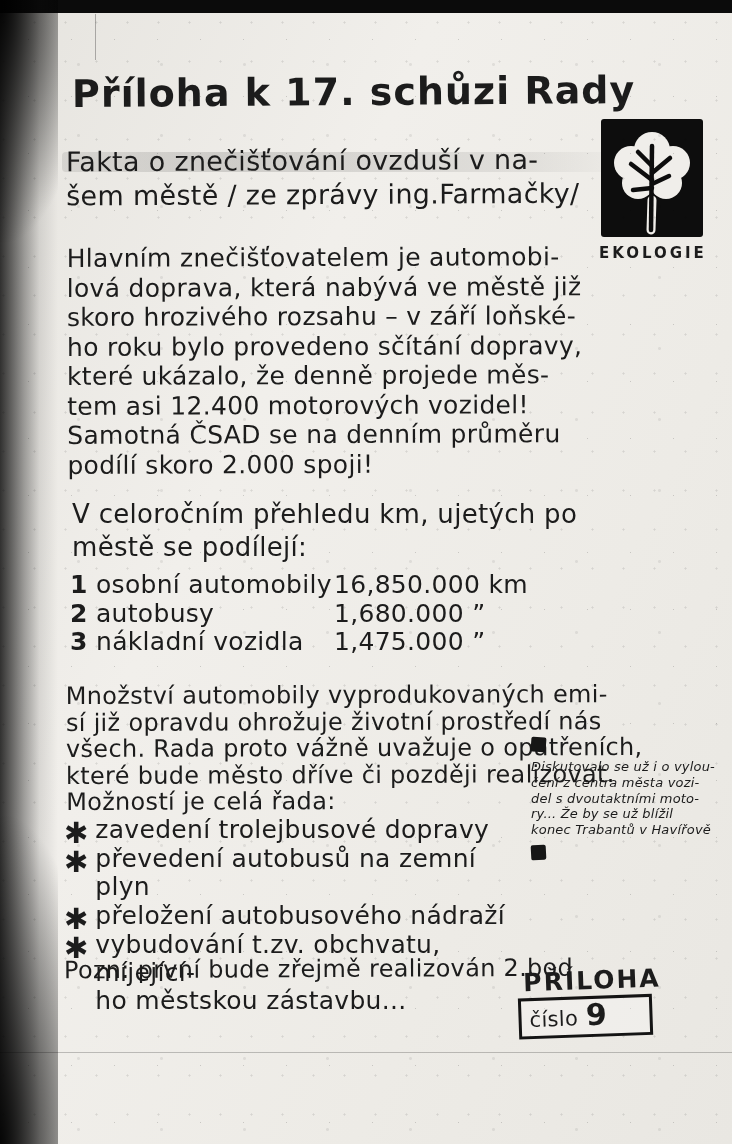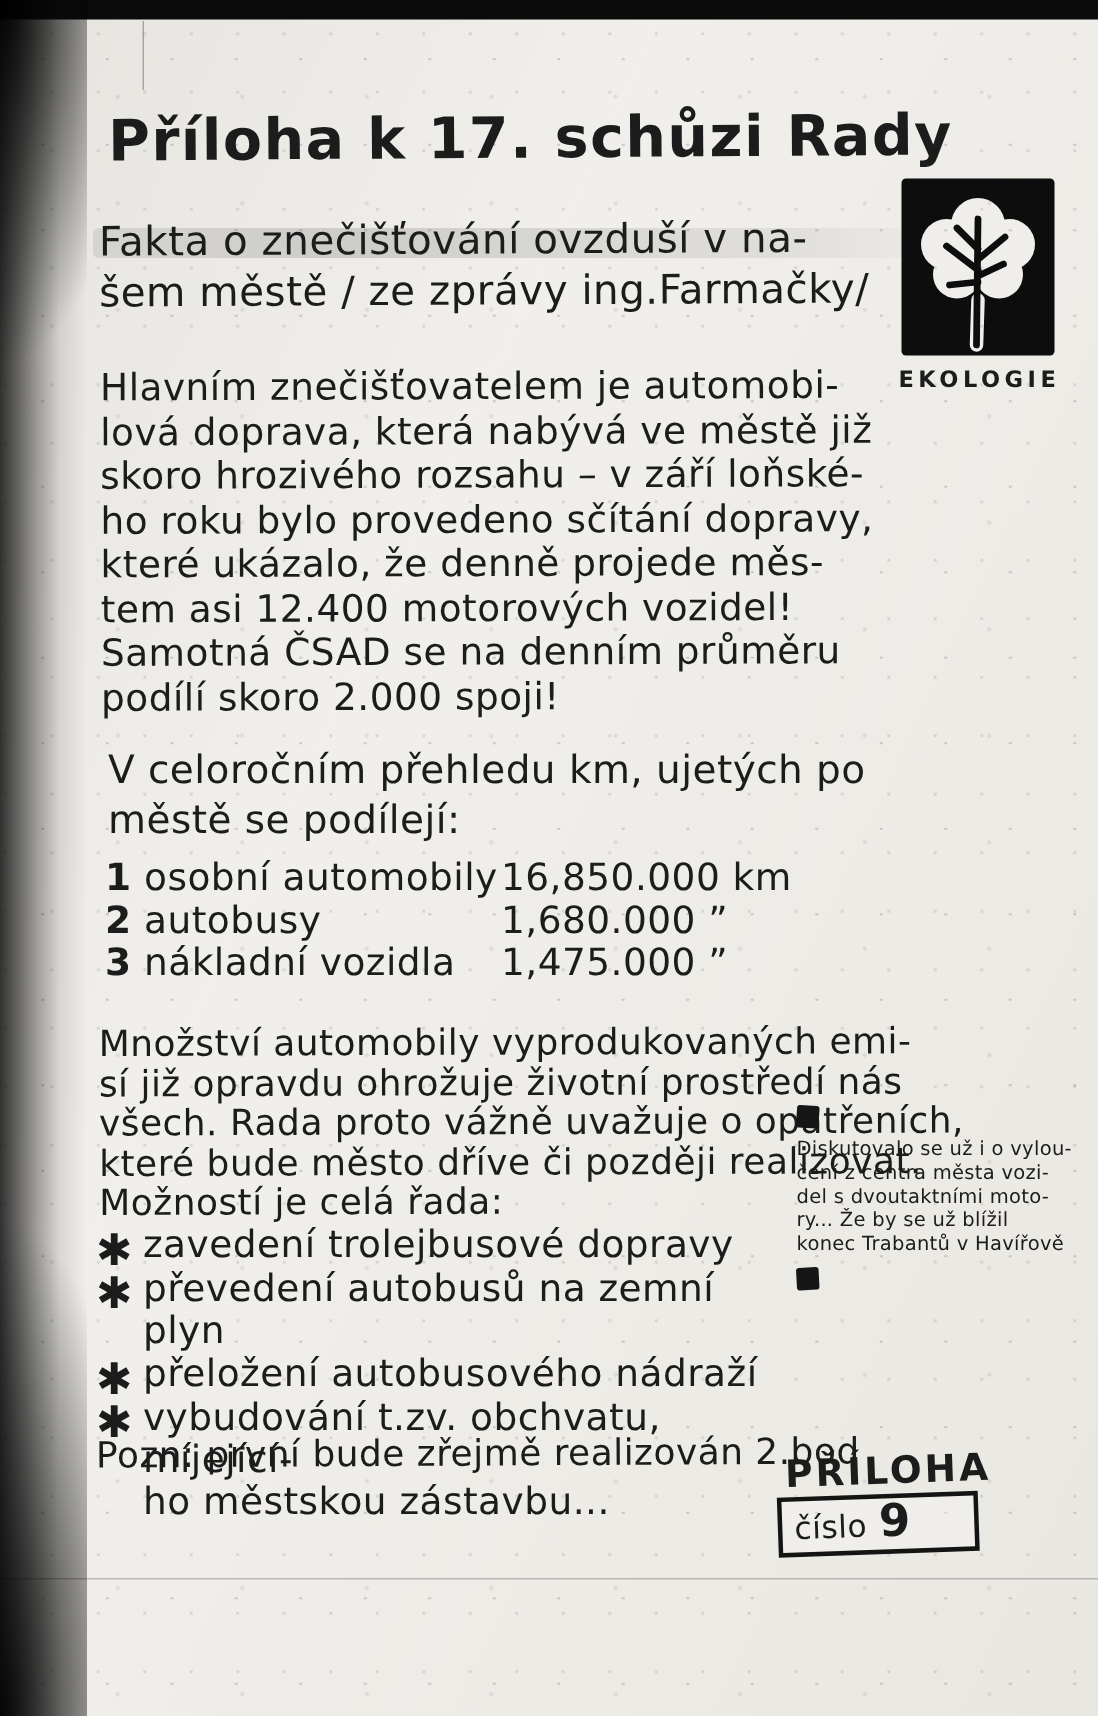--- a/index.html
+++ b/index.html
@@ -56,21 +56,21 @@
   .para2{position:absolute; left:66px; top:682px; font-size:24px; line-height:26.5px;
     transform:rotate(-.2deg);}
 
   .measures{position:absolute; left:64px; top:816px; width:470px;}
   .m-item{display:flex; align-items:flex-start; margin-bottom:1px;}
   .m-bullet{font-size:29px; line-height:28px; margin-right:7px; position:relative; top:3px; font-weight:700;}
   .m-text{font-size:25px; line-height:28px;}
 
   .pozn{position:absolute; left:64px; top:955px; font-size:24px; transform:rotate(-.3deg);}
 
-  .sidenote{position:absolute; left:531px; top:737px; width:198px; z-index:6;}
+  .sidenote{position:absolute; left:531px; top:737px; width:198px; z-index:6;font-style:italic;}
   .sq{width:15px; height:15px; background:#161616; border-radius:2px; transform:rotate(4deg);}
   .sq.b{margin-top:7px; transform:rotate(-3deg);}
   .sn-text{font-size:13px; line-height:15.8px; margin:7px 0 0 0; letter-spacing:.2px;}
 
   .stamp{position:absolute; left:518px; top:966px; transform:rotate(-2deg); z-index:6;}
   .stamp-label{font-size:25px; font-weight:700; letter-spacing:2px; margin-left:6px;}
   .stamp-box{border:3px solid #141414; width:112px; padding:3px 8px 4px 8px; margin-top:1px;
     display:flex; align-items:baseline; gap:8px; background:rgba(255,255,255,.25);}
   .stamp-num-label{font-size:21px;}
   .stamp-num{font-size:30px; font-weight:800; line-height:26px;}

